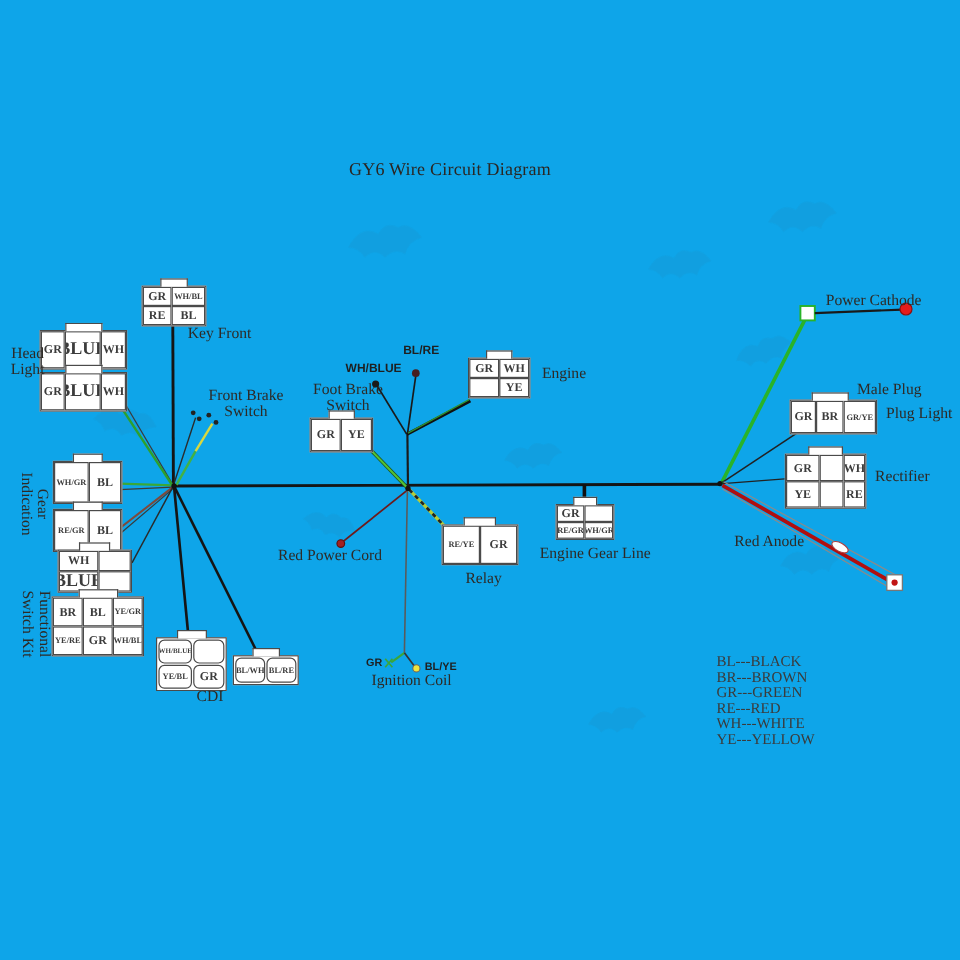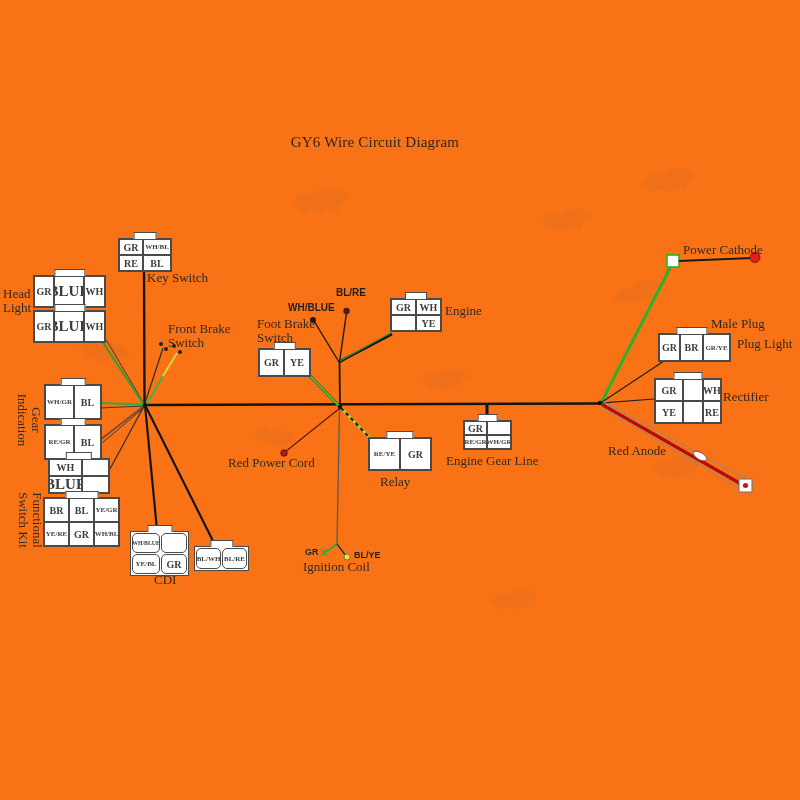--- a/index.html
+++ b/index.html
@@ -1,19 +1,19 @@
 <!DOCTYPE html>
 <html><head>
 <meta charset="utf-8">
 <style>
   html,body{margin:0;padding:0;background:#fff;}
-  .canvas{position:relative;width:800px;height:800px;background:#f97316;overflow:hidden;
+  .canvas{position:relative;width:800px;height:800px;background:#0ea5e9;overflow:hidden;
           font-family:"Liberation Serif",serif;color:#2e2a26;}
   svg.wires{position:absolute;left:0;top:0;width:800px;height:800px;}
-  .lbl{position:absolute;font-size:13px;line-height:14px;color:#2e2a26;}
+  .lbl{position:absolute;font-size:13px;line-height:14px;color:#2e2a26;text-align:center;}
   .title{position:absolute;left:270px;top:134px;width:210px;text-align:center;
          font-size:15px;color:#2b2622;letter-spacing:.2px;}
   .vlabel{position:absolute;transform:rotate(90deg);text-align:center;font-size:13px;line-height:14px;}
   .slabel{position:absolute;font-family:"Liberation Sans",sans-serif;font-weight:bold;
           font-size:10px;color:#1f1f1f;line-height:10px;}
   .slabel.tiny{font-size:9px;}
   .conn{position:absolute;border:1.4px solid #4a4a4a;background:#fff;box-sizing:border-box;}
   .conn .cells{display:grid;grid-template-columns:var(--cols);grid-auto-rows:var(--rh);}
   .conn .cell{border:0.8px solid #4a4a4a;display:flex;align-items:center;justify-content:center;
               font-family:"Liberation Serif",serif;font-weight:600;color:#3c3c3c;background:#fff;
@@ -246,21 +246,21 @@
         <div class="cell md">GR</div>
         <div class="cell empty"></div>
         <div class="cell md">WH</div>
         <div class="cell md">YE</div>
         <div class="cell empty"></div>
         <div class="cell md">RE</div>
       </div>
     </div>
 
   <div class="lbl" style="left:3px;top:287px;width:40px">Head Light</div>
-  <div class="lbl" style="left:147px;top:271px;width:72px">Key Switch</div>
+  <div class="lbl" style="left:147px;top:271px;width:72px">Key Front</div>
   <div class="lbl" style="left:168px;top:322px;width:74px">Front Brake Switch</div>
   <div class="lbl" style="left:257px;top:317px;width:66px">Foot Brake Switch</div>
   <div class="vlabel" style="left:-10px;top:406px;width:78px">Gear Indication</div>
   <div class="vlabel" style="left:-11px;top:506px;width:82px">Functional Switch Kit</div>
   <div class="lbl" style="left:154px;top:573px;width:42px">CDI</div>
   <div class="lbl" style="left:228px;top:456px;width:94px">Red Power Cord</div>
   <div class="lbl" style="left:380px;top:475px;width:46px">Relay</div>
   <div class="lbl" style="left:445px;top:304px;width:50px">Engine</div>
   <div class="lbl" style="left:446px;top:454px;width:100px">Engine Gear Line</div>
   <div class="lbl" style="left:303px;top:560px;width:80px">Ignition Coil</div>
@@ -268,14 +268,22 @@
   <div class="lbl" style="left:711px;top:317px;width:60px">Male Plug</div>
   <div class="lbl" style="left:737px;top:337px;width:58px">Plug Light</div>
   <div class="lbl" style="left:723px;top:390px;width:58px">Rectifier</div>
   <div class="lbl" style="left:608px;top:444px;width:66px">Red Anode</div>
 
   <div class="slabel" style="left:288px;top:303px">WH/BLUE</div>
   <div class="slabel" style="left:336px;top:288px">BL/RE</div>
   <div class="slabel tiny" style="left:305px;top:547px">GR</div>
   <div class="slabel tiny" style="left:354px;top:550px">BL/YE</div>
 
+  <div class="legend">
+    <div>BL---BLACK</div>
+    <div>BR---BROWN</div>
+    <div>GR---GREEN</div>
+    <div>RE---RED</div>
+    <div>WH---WHITE</div>
+    <div>YE---YELLOW</div>
+  </div>
 
 </div>
 
 </body></html>

